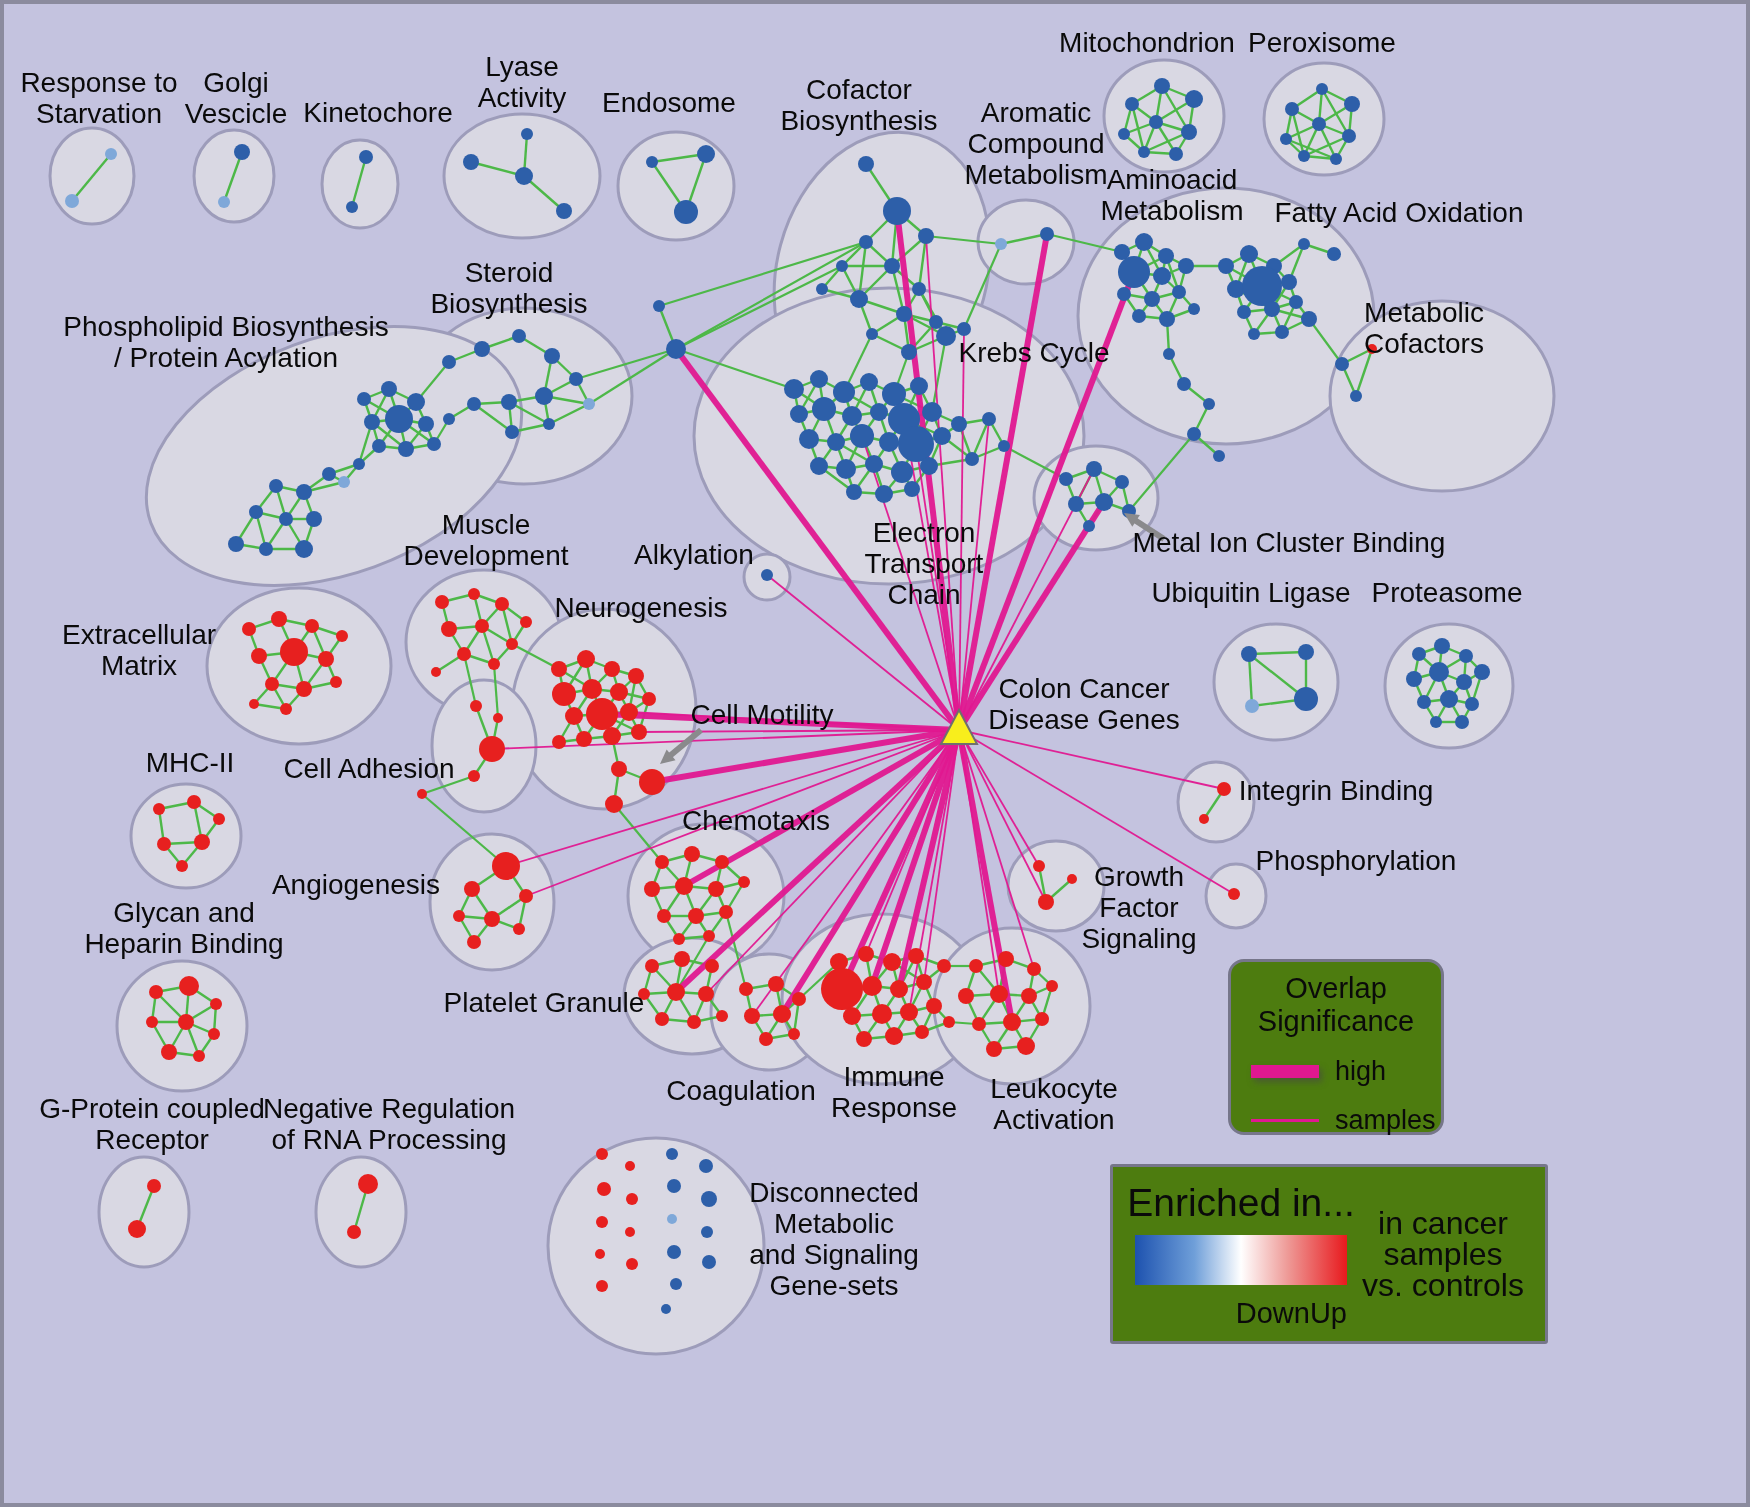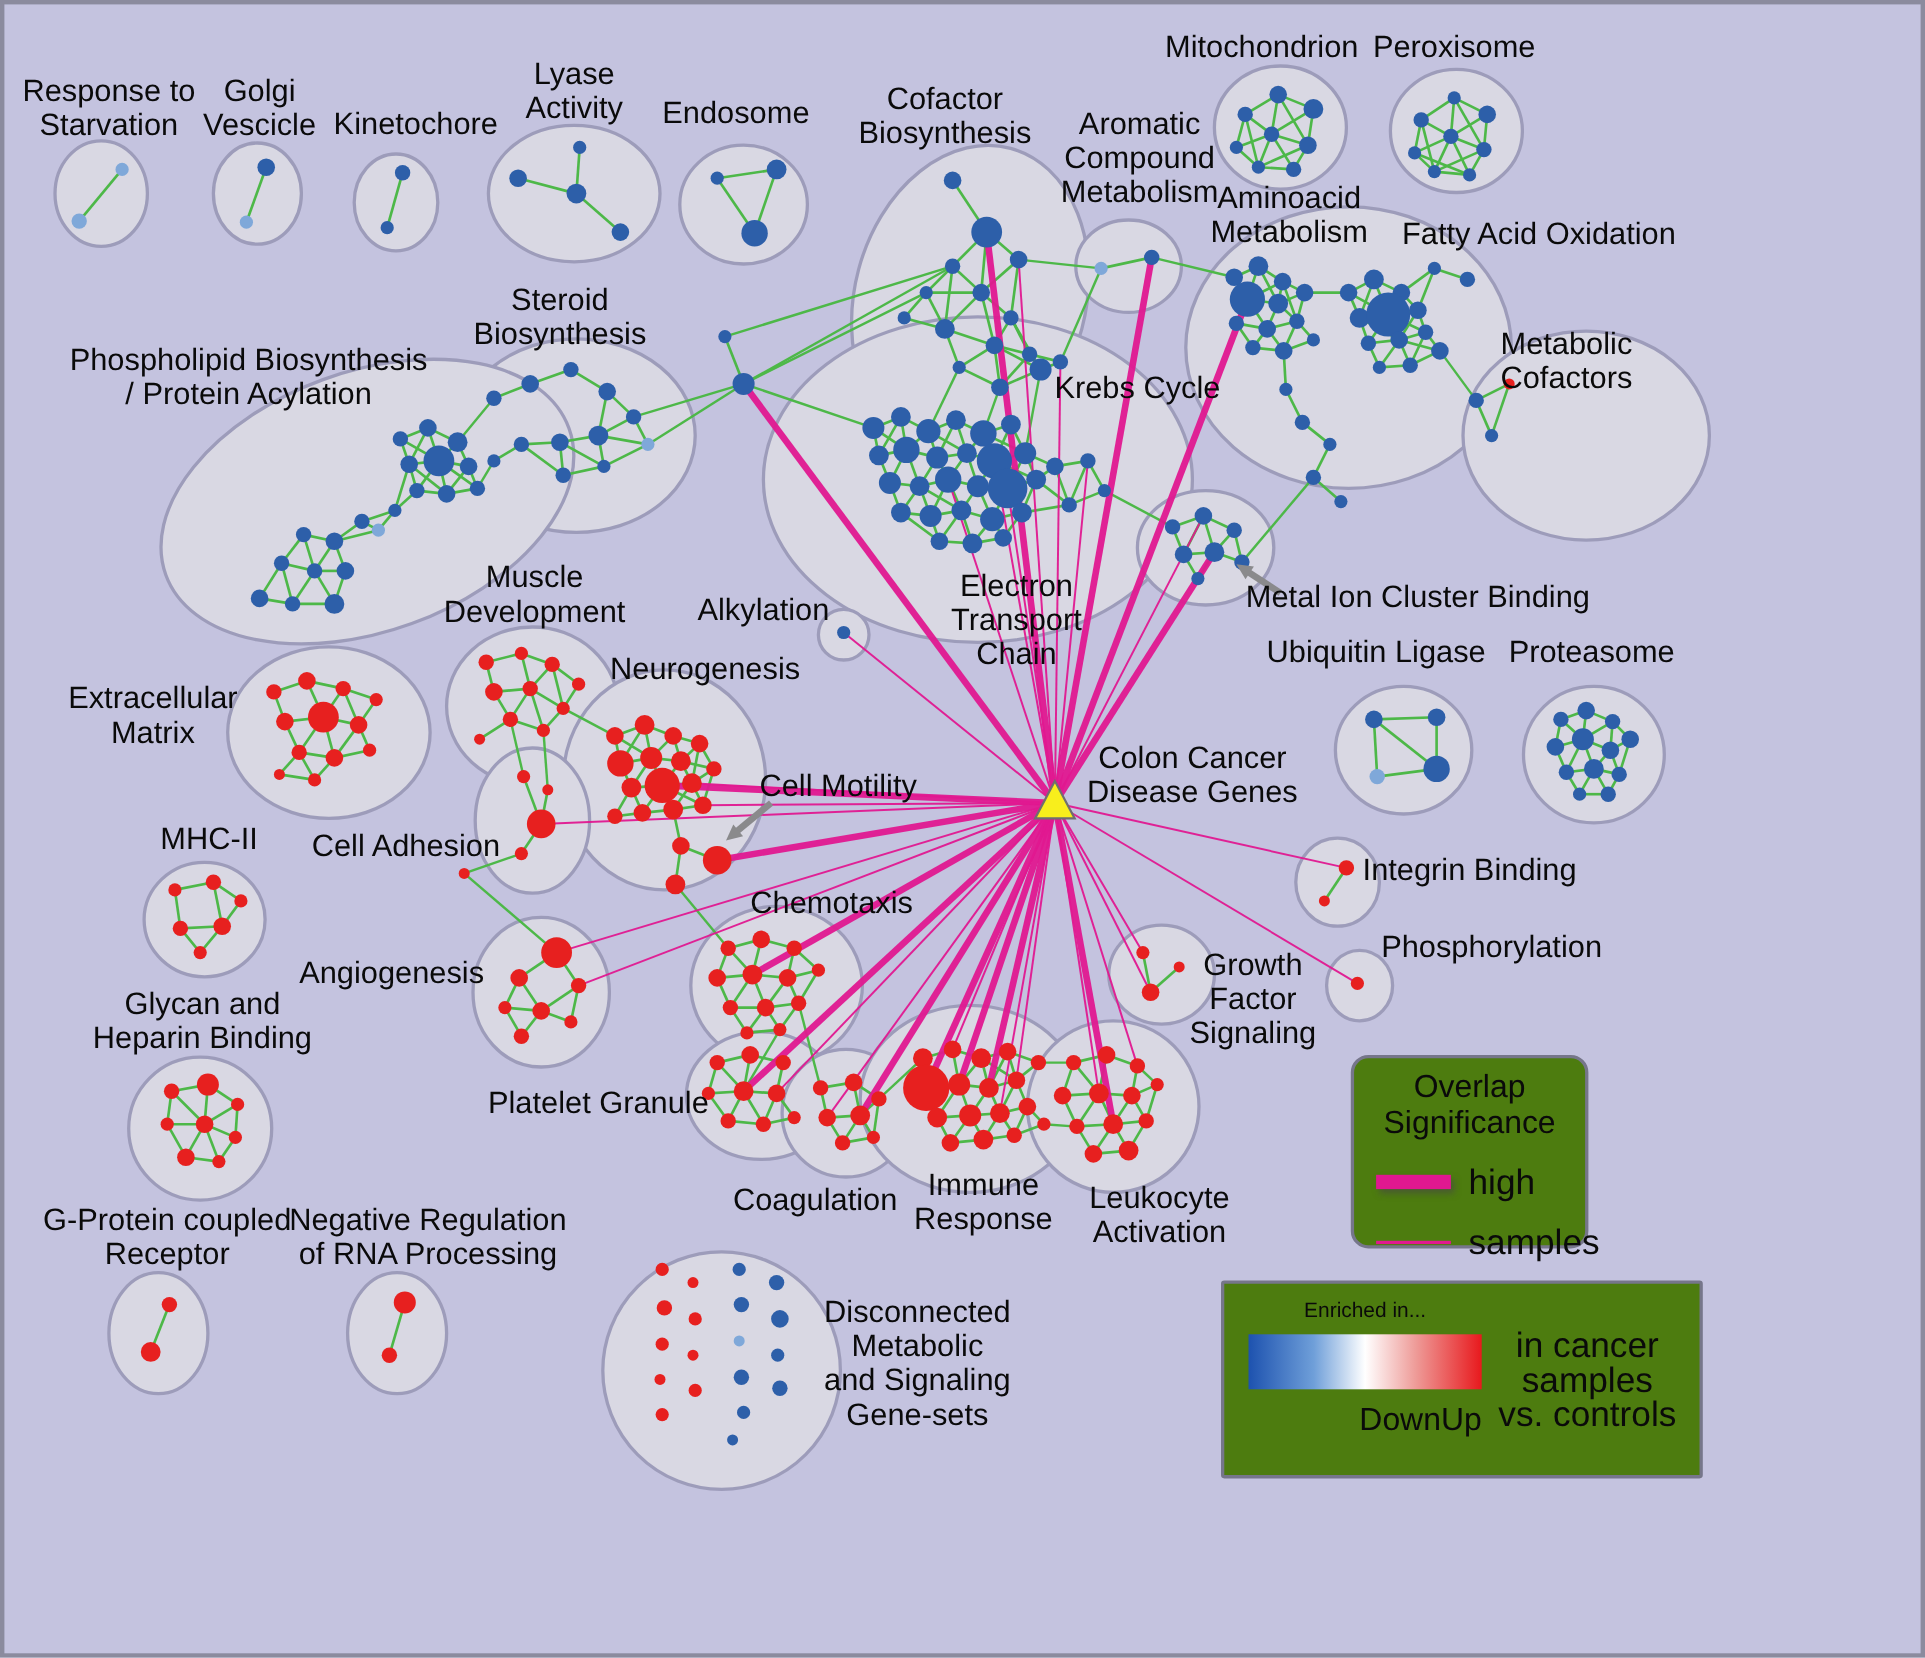--- a/index.html
+++ b/index.html
@@ -7,24 +7,24 @@
     border:4px solid #8b8b9e;box-sizing:border-box;overflow:hidden;
     font-family:"Liberation Sans",sans-serif}
   #net{position:absolute;left:0;top:0}
   .lbl{font-family:"Liberation Sans",sans-serif;font-size:28px;fill:#0a0a0a}
   .legend{position:absolute;background:#4d7c0f;border:3px solid #76768a;color:#0a0a0a;box-sizing:border-box}
   .overlap{left:1224px;top:955px;width:216px;height:176px;border-radius:16px}
   .lg-title{font-size:29px;text-align:center;white-space:pre-line;line-height:33px;margin-top:10px}
   .lg-row{display:flex;align-items:center;margin:18px 0 0 20px}
   .sw-high{width:68px;height:13px;background:#e01890;box-shadow:3px 4px 6px rgba(70,70,70,.6);flex:none}
   .sw-mod{width:68px;height:3px;background:#e01890;flex:none}
-  .lg-label{margin-left:16px;font-size:32px}
+  .lg-label{margin-left:16px;font-size:27px}
   .enriched{left:1106px;top:1160px;width:438px;height:180px;display:flex;padding:10px 14px;border-radius:3px}
   .en-left{width:228px;display:flex;flex-direction:column;align-items:center;flex:none}
-  .en-title{font-size:19px;margin:4px 0 10px}
+  .en-title{font-size:39px;margin:4px 0 10px}
   .grad{width:212px;height:50px;background:linear-gradient(90deg,#1d52af 0%,#6f9fd9 28%,#ffffff 50%,#ee9a97 72%,#e8191d 100%)}
   .en-ends{width:212px;display:flex;justify-content:flex-end;font-size:29px;margin-top:12px}
   .en-note{flex:1;display:flex;align-items:center;justify-content:center;text-align:center;
     font-size:32px;line-height:31px;white-space:pre-line}
 </style>
 </head>
 <body>
 
 <div id="canvas">
   <svg id="net" width="1750" height="1507" viewBox="0 0 1750 1507">

